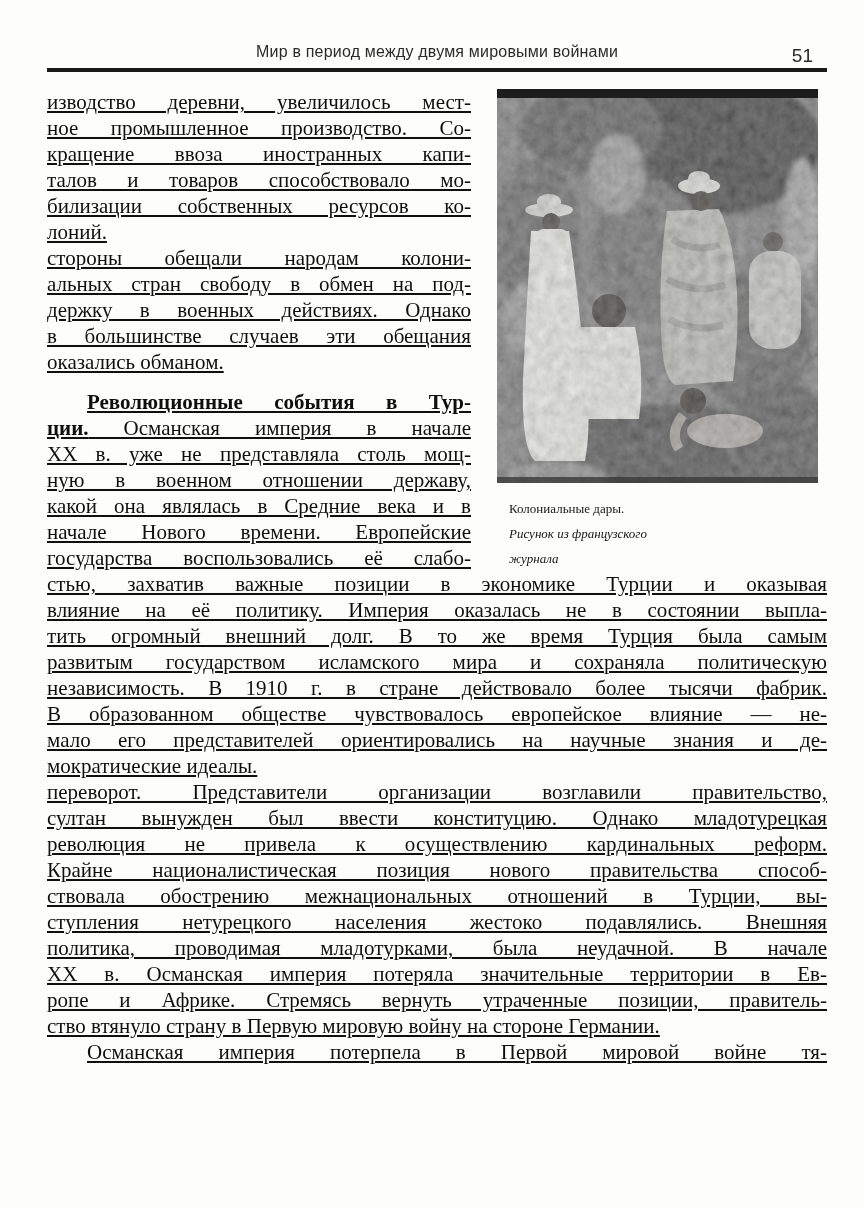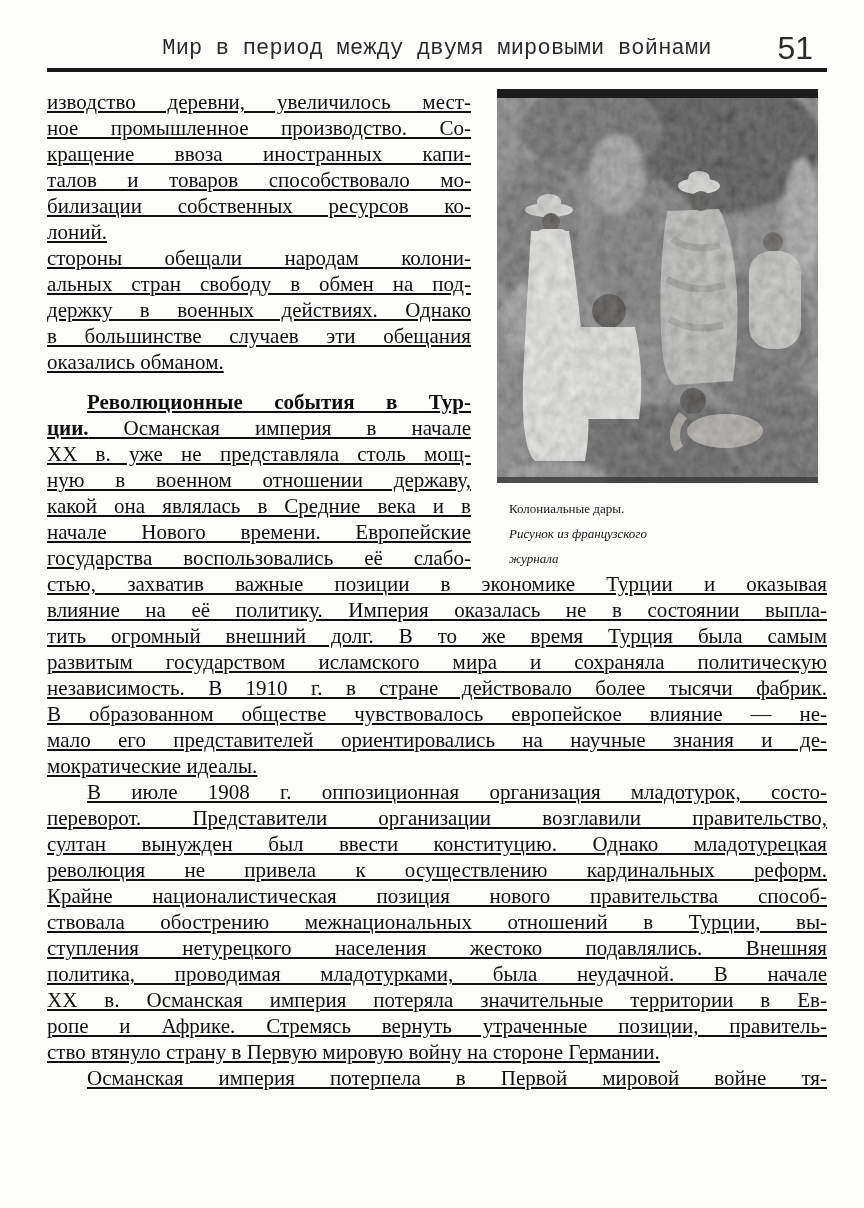--- a/index.html
+++ b/index.html
@@ -15,29 +15,29 @@
   
   .page-header {
     position: relative;
     margin: 0 37px 0 47px;
     height: 68px;
     border-bottom: 4px solid #1a1a1a;
   }
   .running-title {
     position: absolute; left: 50%; transform: translateX(-50%);
     bottom: 7px;
-    font-family: Liberation Mono, monospace;
-    font-size: 22px; letter-spacing: 0.2px; color: #2b2b2b;
+    font-family: Liberation Sans, sans-serif;
+    font-size: 16px; letter-spacing: 0.2px; color: #2b2b2b;
     white-space: nowrap;
     text-align: center;
   }
   .page-number {
     position: absolute; right: 14px; bottom: 1px;
     font-family: "Liberation Sans", "DejaVu Sans", sans-serif;
-    font-size: 32px; color: #2b2b2b;
+    font-size: 19px; color: #2b2b2b;
   }
 
   
   .main { margin: 17px 37px 0 47px; width: 780px; }
   .top-section { display: flex; }
   .left-col { width: 424px; flex: 0 0 424px; }
   .figure-col { width: 321px; flex: 0 0 321px; margin-left: 26px; }
 
   .line {
     font-size: 21px; line-height: 26px;
@@ -170,21 +170,20 @@
 
     <div class="full-width">
         <div class="line"><span>стью, захватив важные позиции в экономике Турции и оказывая</span></div>
         <div class="line"><span>влияние на её политику. Империя оказалась не в состоянии выпла-</span></div>
         <div class="line"><span>тить огромный внешний долг. В то же время Турция была самым</span></div>
         <div class="line"><span>развитым государством исламского мира и сохраняла политическую</span></div>
         <div class="line"><span>независимость. В 1910 г. в стране действовало более тысячи фабрик.</span></div>
         <div class="line"><span>В образованном обществе чувствовалось европейское влияние — не-</span></div>
         <div class="line"><span>мало его представителей ориентировались на научные знания и де-</span></div>
         <div class="line end"><span>мократические идеалы.</span></div>
-        <div class="line ind"><span>В июле 1908 г. оппозиционная организация младотурок, состо-</span></div>
         <div class="line"><span>переворот. Представители организации возглавили правительство,</span></div>
         <div class="line"><span>султан вынужден был ввести конституцию. Однако младотурецкая</span></div>
         <div class="line"><span>революция не привела к осуществлению кардинальных реформ.</span></div>
         <div class="line"><span>Крайне националистическая позиция нового правительства способ-</span></div>
         <div class="line"><span>ствовала обострению межнациональных отношений в Турции, вы-</span></div>
         <div class="line"><span>ступления нетурецкого населения жестоко подавлялись. Внешняя</span></div>
         <div class="line"><span>политика, проводимая младотурками, была неудачной. В начале</span></div>
         <div class="line"><span>XX в. Османская империя потеряла значительные территории в Ев-</span></div>
         <div class="line"><span>ропе и Африке. Стремясь вернуть утраченные позиции, правитель-</span></div>
         <div class="line end"><span>ство втянуло страну в Первую мировую войну на стороне Германии.</span></div>

